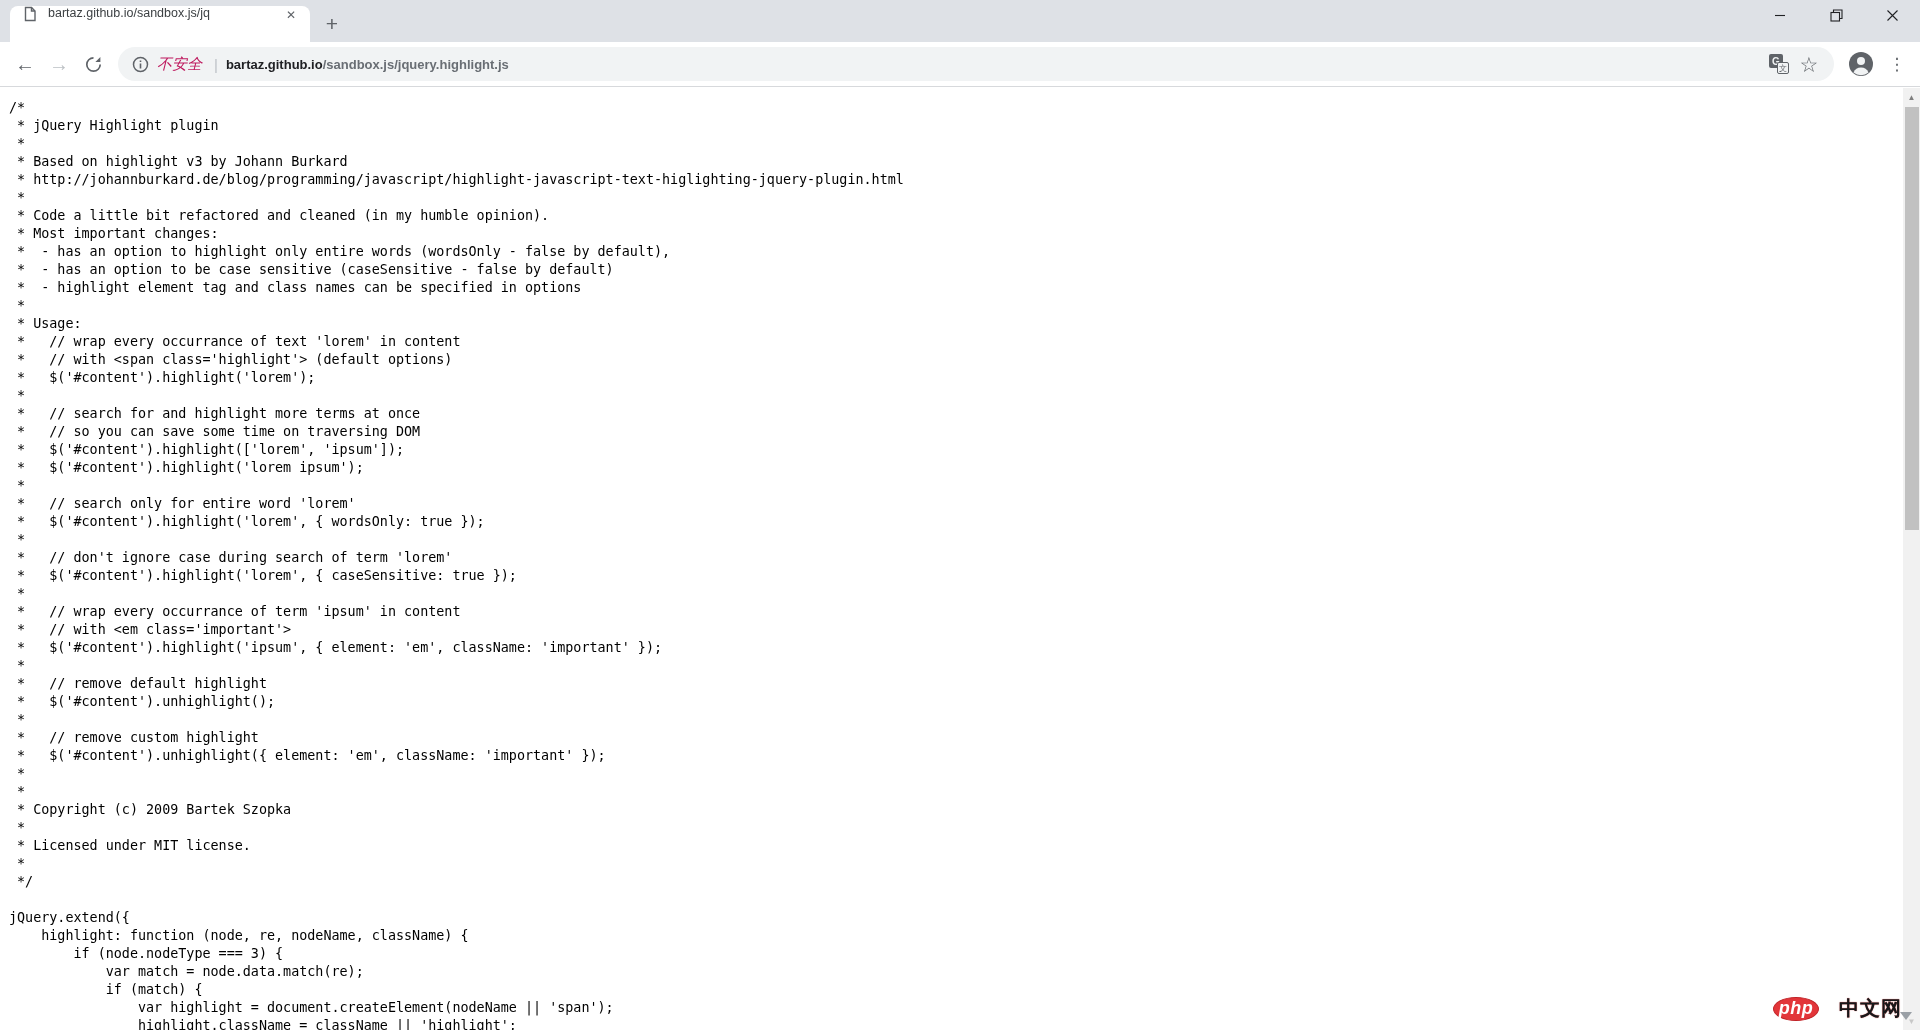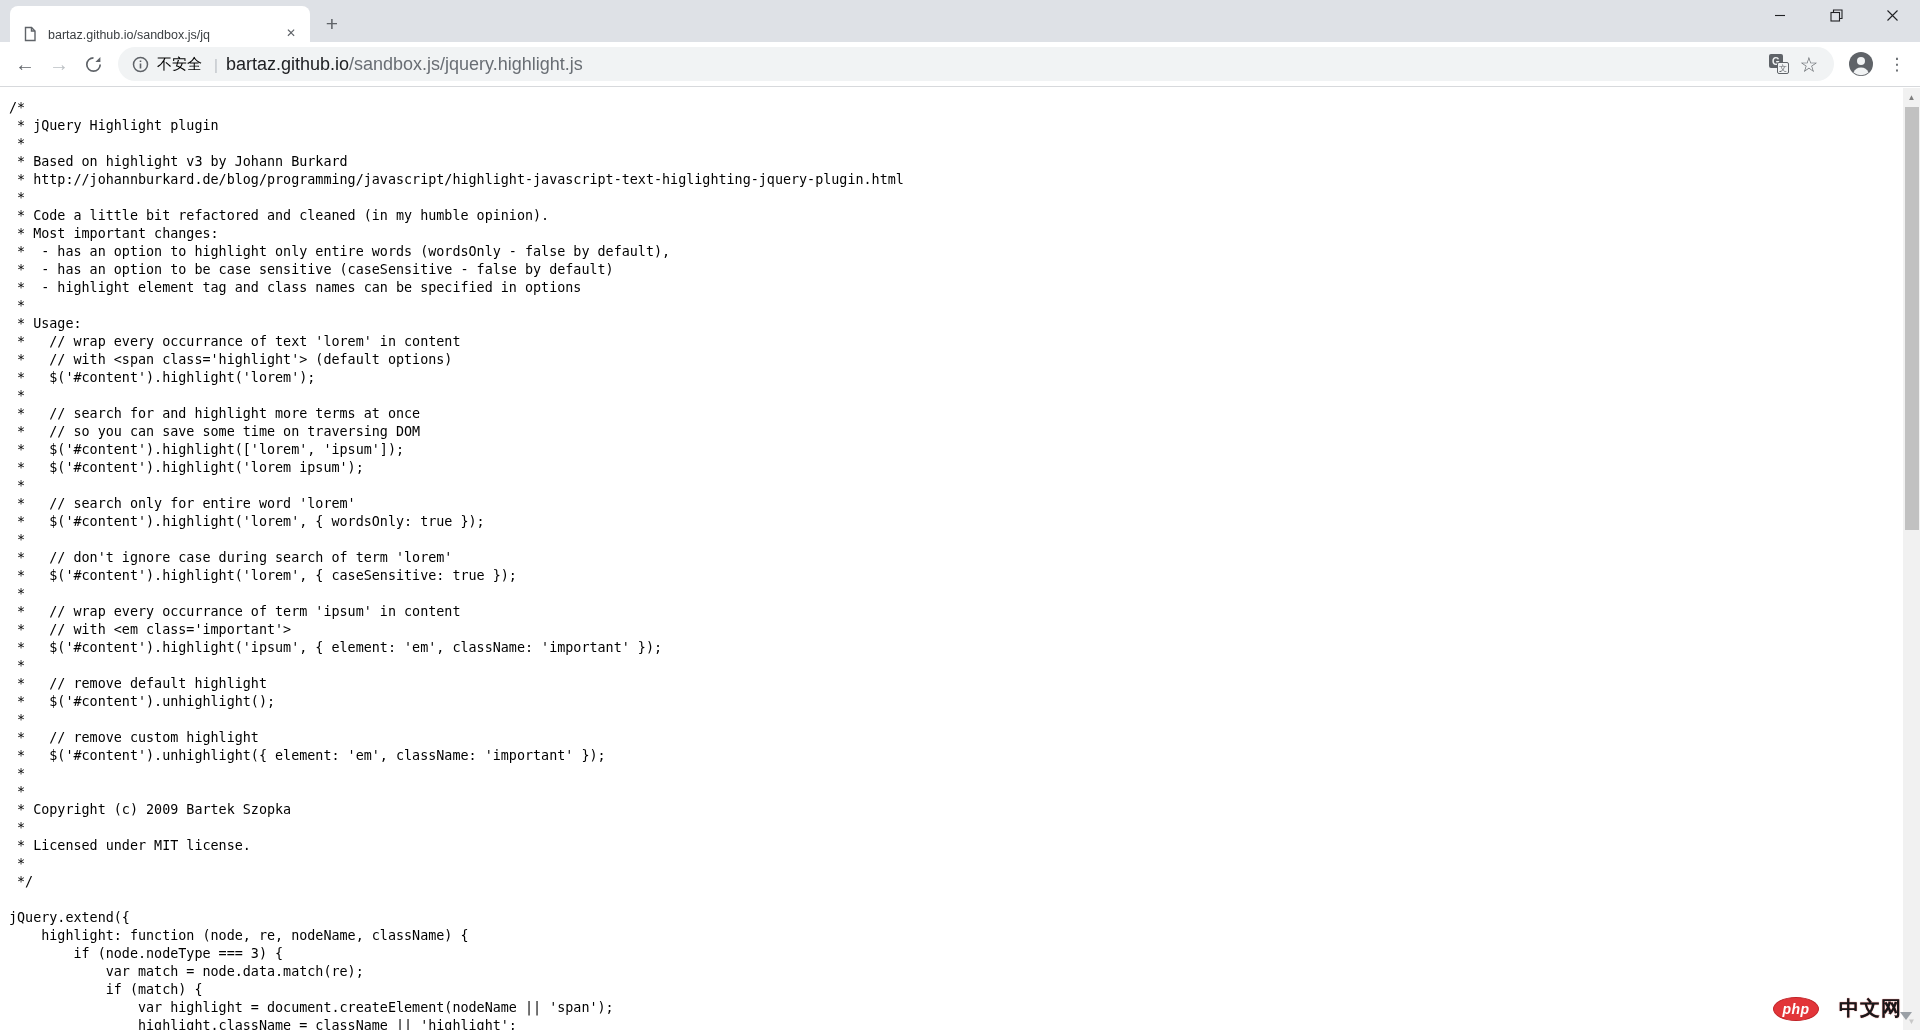--- a/index.html
+++ b/index.html
@@ -20,21 +20,21 @@
     align-items: flex-end;
     position: relative;
   }
   .tab {
     margin-left: 10px;
     width: 300px;
     height: 36px;
     background: #ffffff;
     border-radius: 8px 8px 0 0;
     display: flex;
-    align-items: flex-end;
+    align-items: flex-start;
     padding: 0 10px 0 12px;
   }
   .favicon { width: 16px; height: 16px; flex: 0 0 16px; }
   .tab-title {
     flex: 1;
     margin: 0 6px 0 10px;
     font-size: 12.5px;
     color: #3c4043;
     white-space: nowrap;
     overflow: hidden;
@@ -89,28 +89,29 @@
     margin: 0 6px 0 8px;
     background: #f1f3f4;
     border-radius: 17px;
     display: flex;
     align-items: center;
     padding: 0 10px 0 14px;
   }
   .sec-label {
     margin: 0 4px 0 8px;
     font-size: 15px;
-    color: #000000;
+    color: #be185d;
+    font-style: italic;
   }
   .omni-sep {
     color: #bdc1c6;
     font-size: 15px;
     margin: 0 8px;
   }
-  .url { font-size: 18px; white-space: nowrap; }
+  .url { font-size: 13px; white-space: nowrap; font-weight: bold; }
   .url .domain { color: #202124; }
   .url .path { color: #696e74; }
   .omni-spacer { flex: 1; }
   .omni-icon {
     width: 30px; height: 30px;
     display: flex; align-items: center; justify-content: center;
     color: #5f6368;
   }
   .star-glyph { font-size: 21px; color: #5f6368; line-height: 1; }
   .avatar-btn {
@@ -190,21 +191,21 @@
     display: flex;
     align-items: center;
   }
   .wm-oval {
     width: 46px; height: 24px;
     background: #e23539;
     border: 1px solid #c02428;
     border-radius: 50%;
     display: flex; align-items: center; justify-content: center;
     color: #ffffff;
-    font-size: 14px; font-weight: bold; font-style: italic;
+    font-size: 18px; font-weight: bold; font-style: italic;
     letter-spacing: 0.5px;
   }
   .wm-cn {
     margin-left: 20px;
     font-size: 20px;
     font-weight: bold;
     color: #17181a;
     text-shadow: 0 0 1px #b33;
     letter-spacing: 1px;
     white-space: nowrap;

